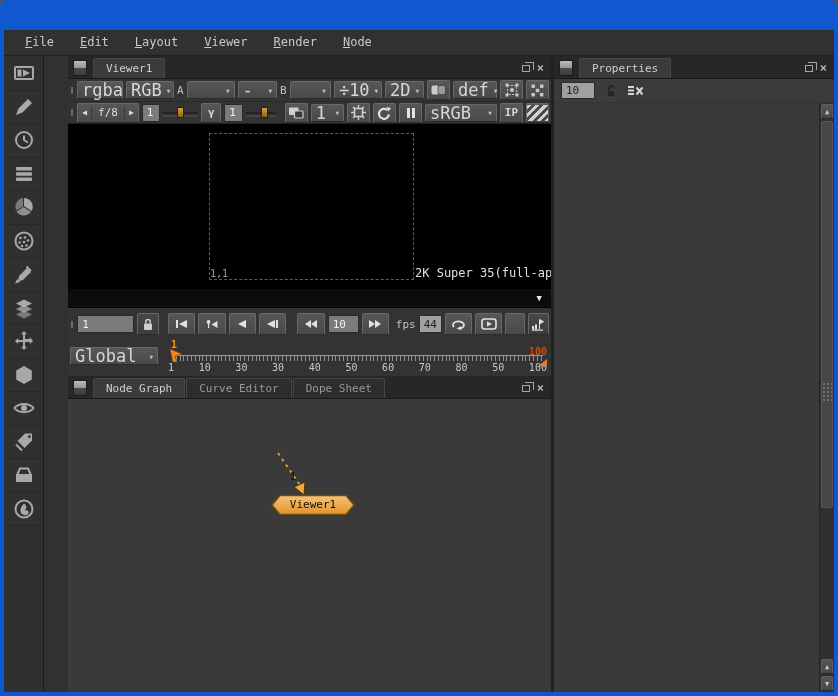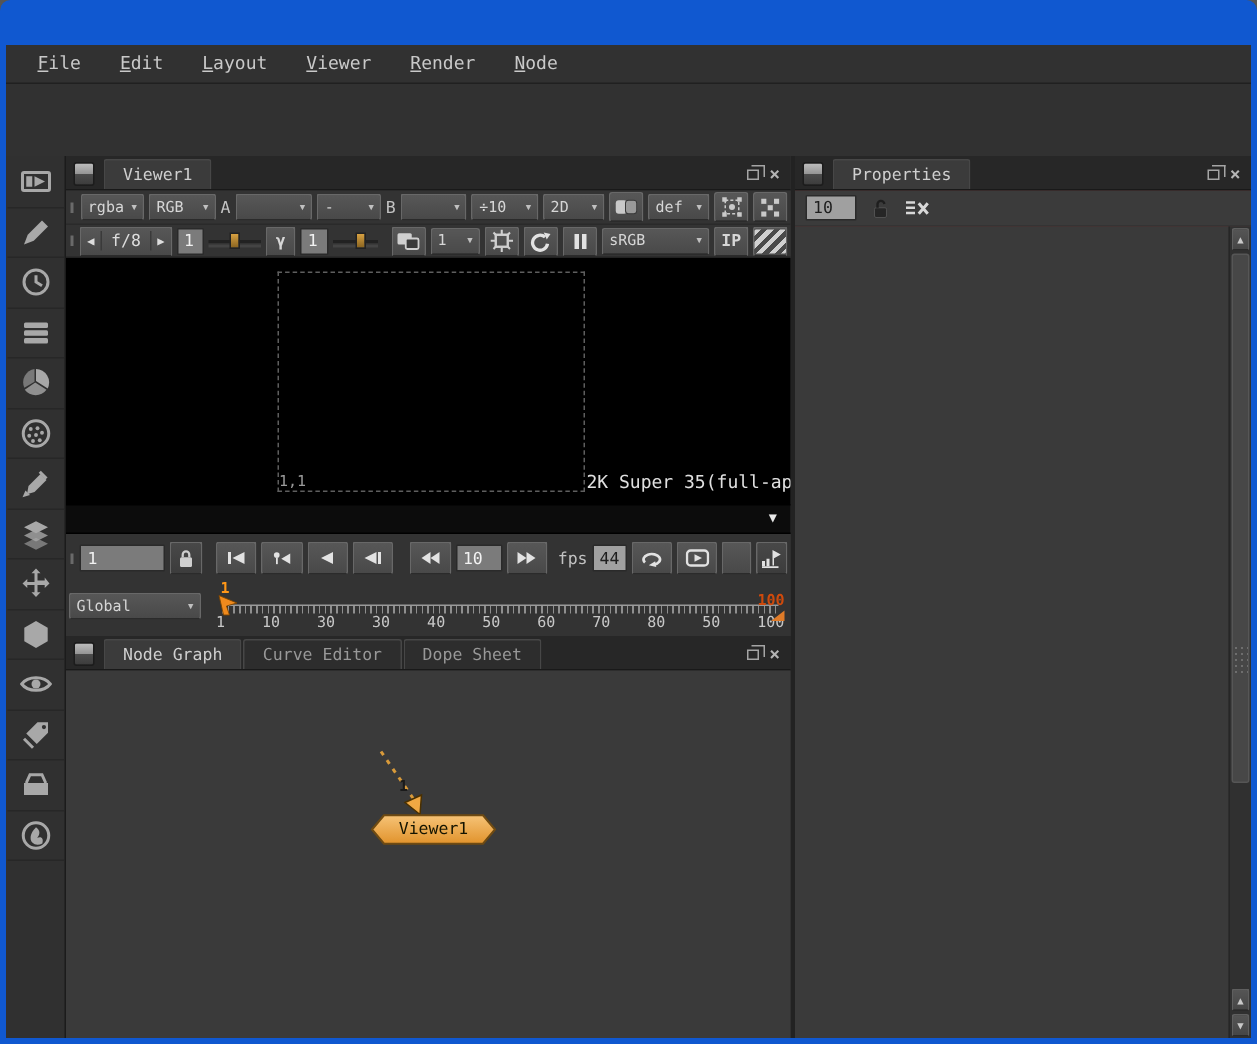--- a/index.html
+++ b/index.html
@@ -16,36 +16,36 @@
   .win-btns { margin-left:auto; display:flex; gap:2px; }
   .wbtn { width:23px; height:21px; border-radius:3px; border:1px solid rgba(255,255,255,.75);
     display:flex; align-items:center; justify-content:center; color:#fff;
     background:radial-gradient(circle at 30% 25%, #8db2fa, #3a74e8 45%, #1c49b8 80%, #4a7eec); }
   .wbtn.close { background:radial-gradient(circle at 30% 25%, #f8b09a, #e86a42 45%, #c22f0e 80%, #ee7a50); }
   .glyph-min { width:9px; height:3px; background:#fff; align-self:flex-end; margin-bottom:4px; }
   .glyph-max { width:10px; height:9px; border:1px solid #fff; border-top:3px solid #fff; }
   .glyph-close { font-size:12px; font-weight:bold; line-height:1; }
 
   
-  .frame { position:absolute; top:30px; left:4px; right:4px; bottom:4px; background:#313131; display:flex; flex-direction:column;gap:48px; }
+  .frame { position:absolute; top:30px; left:4px; right:4px; bottom:4px; background:#313131; display:flex; flex-direction:column; }
   .menubar { height:26px; background:#313131; border-bottom:1px solid #202020; display:flex; align-items:center; padding-left:8px; }
   .menu-item { display:inline-block; color:#c9c9c9; font-size:12px; padding:0 13px; line-height:25px; }
   .menu-item::first-letter { text-decoration:underline; }
 
   .content { flex:1; display:flex; min-height:0; }
 
   
   .side-toolbar { width:40px; background:#303030; border-right:1px solid #1b1b1b; display:flex; flex-direction:column; align-items:center; padding-top:1px; }
   .tool { width:38px; height:33.5px; display:flex; align-items:center; justify-content:center; border-bottom:1px solid #272727; }
   .tool svg { display:block; }
   .tico { fill:#a8a8a8; stroke:none; }
   .tico-s { fill:none; stroke:#a8a8a8; stroke-width:2; }
 
   
-  .left-pane { width:486px; display:flex; flex-direction:column; border-right:3px solid #222; }
+  .left-pane { width:486px; display:flex; flex-direction:column; border-right:3px solid #222;margin-left:24px; }
   .right-pane { flex:1; display:flex; flex-direction:column; background:#7f1d1d; position:relative; }
 
   
   .tabbar { height:23px; background:#272727; border-bottom:1px solid #191919; display:flex; align-items:flex-end; padding-left:3px; }
   .pane-btn { width:14px; height:16px; margin:0 6px 2px 2px; border:1px solid #1c1c1c; border-radius:2px;
     background:linear-gradient(#bdbdbd, #969696 48%, #4c4c4c 52%, #3c3c3c); }
   .tab { font-size:11px; padding:3px 12px 3px; border:1px solid #474747; border-bottom:none; border-radius:2px 2px 0 0; margin-right:1px; }
   .tab.active { background:#3b3b3b; color:#cfcfcf; }
   .tab.inactive { background:#2d2d2d; color:#989898; }
   .tabbar-icons { margin-left:auto; display:flex; align-items:center; gap:7px; padding:0 7px 6px 0; }
@@ -55,21 +55,21 @@
 
   
   .viewer-sec { height:320px; display:flex; flex-direction:column; background:#353535; }
   .vrow { display:flex; align-items:center; gap:3px; padding:0 2px; background:#333; }
   .vtb1 { height:23px; border-bottom:1px solid #2a2a2a; }
   .vtb2 { height:22px; border-bottom:1px solid #222; }
   .rowmark { width:5px; height:100%; display:flex; align-items:center; justify-content:center; }
   .rowmark i { display:block; width:2px; height:7px; background:#6a6a6a; }
 
   .dd, .ibtn, .tbtn { background:linear-gradient(#575757,#494949); border:1px solid #686868; border-bottom-color:#2b2b2b; border-radius:2px; color:#d6d6d6; }
-  .dd { display:flex; align-items:center; height:18px; font-size:10px; padding:0 4px; }
+  .dd { display:flex; align-items:center; height:18px; font-size:17px; padding:0 4px; }
   .dd::after { content:"▼"; font-size:6px; color:#c0c0c0; margin-left:auto; padding-left:5px; }
   .lbl { color:#c2c2c2; font-size:11px; }
   .fld { background:#7b7b7b; border:1px solid #2a2a2a; color:#f2f2f2; font-size:11px; height:18px; display:flex; align-items:center; padding:0 4px; border-radius:1px; }
   .fld.light { background:#a0a0a0; color:#1e1e1e; }
   .ibtn { height:20px; min-width:23px; display:flex; align-items:center; justify-content:center; font-size:11px; font-weight:bold; }
   .gain-grp { display:flex; align-items:center; height:20px; background:linear-gradient(#575757,#494949); border:1px solid #686868; border-bottom-color:#2b2b2b; border-radius:2px; }
   .gain-grp .arr { font-size:8px; color:#ddd; padding:0 4px; }
   .gain-grp .cap { font-size:11px; color:#ddd; padding:0 6px; border-left:1px solid #3a3a3a; border-right:1px solid #3a3a3a; }
   .slider { position:relative; width:42px; height:16px; }
   .slider .track { position:absolute; left:0; right:0; top:7px; height:2px; background:#222; box-shadow:0 3px 0 #444; }

